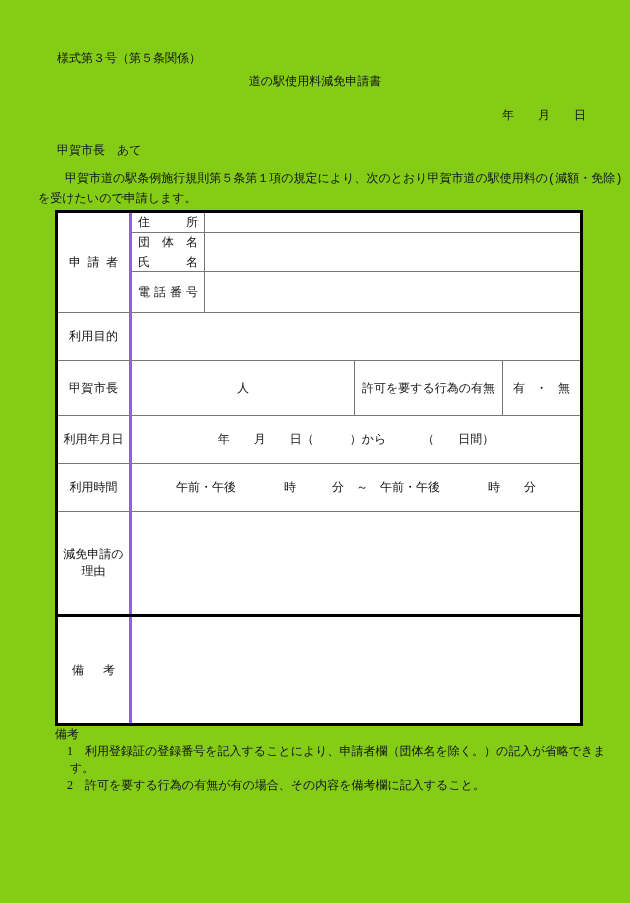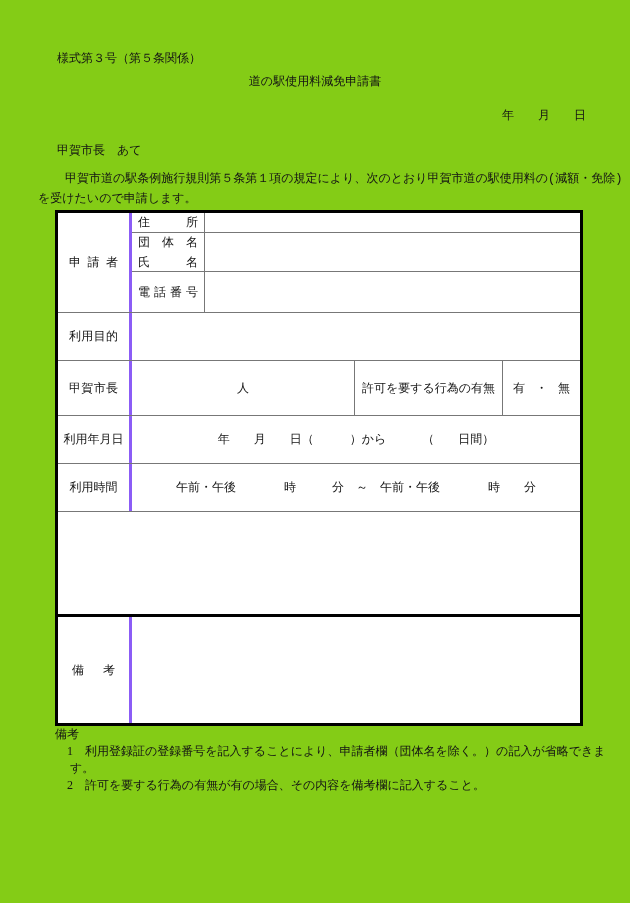--- a/index.html
+++ b/index.html
@@ -153,20 +153,23 @@
     </div>
 
     <div class="t-row timerow">
       <div class="hcell tight">
         <div class="clabel">利用時間</div>
       </div>
       <div class="vcell center">午前・午後　　　　時　　　分　～　午前・午後　　　　時　　分</div>
     </div>
 
     <div class="t-row reason">
+      <div class="hcell tight">
+        <div class="clabel">減免申請の理由</div>
+      </div>
       <div class="vcell"></div>
     </div>
 
     <div class="t-row remarks">
       <div class="hcell pad-lg">
         <div class="jlabel">備考</div>
       </div>
       <div class="vcell"></div>
     </div>
 

